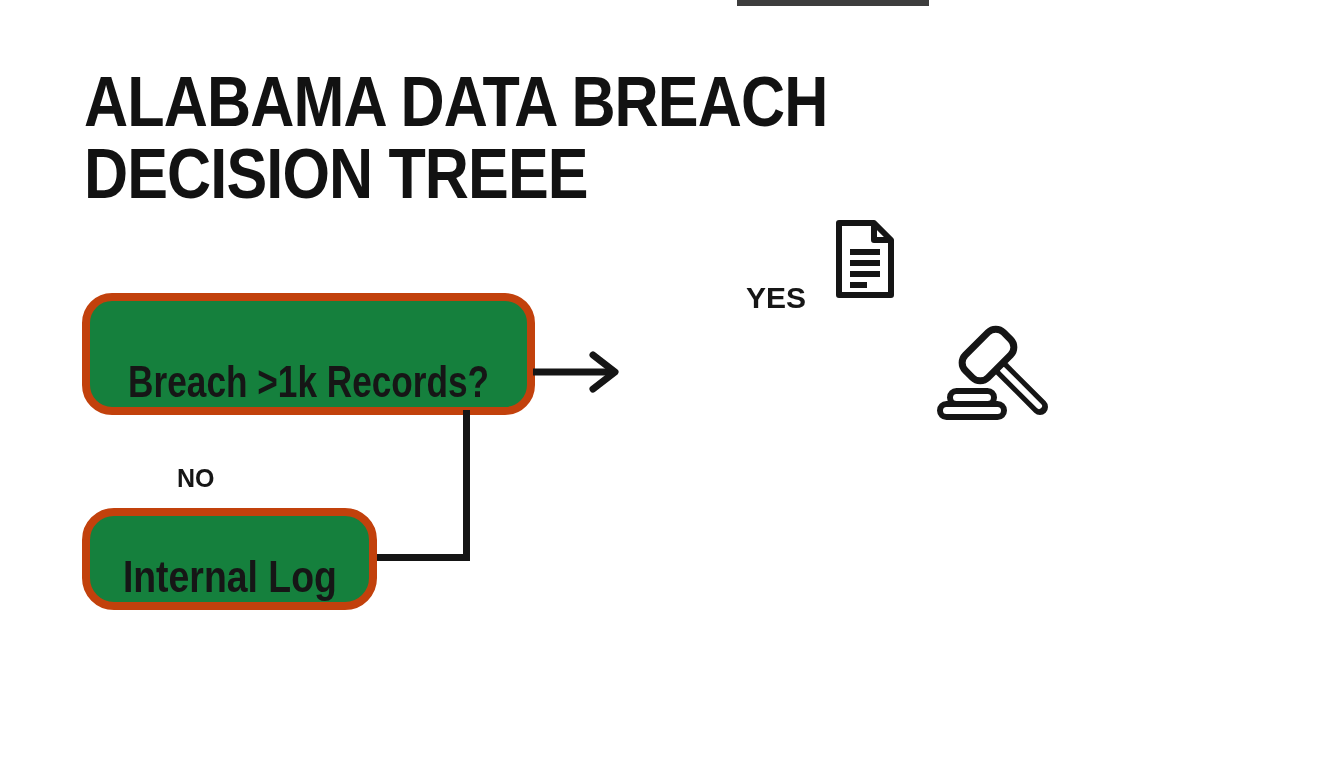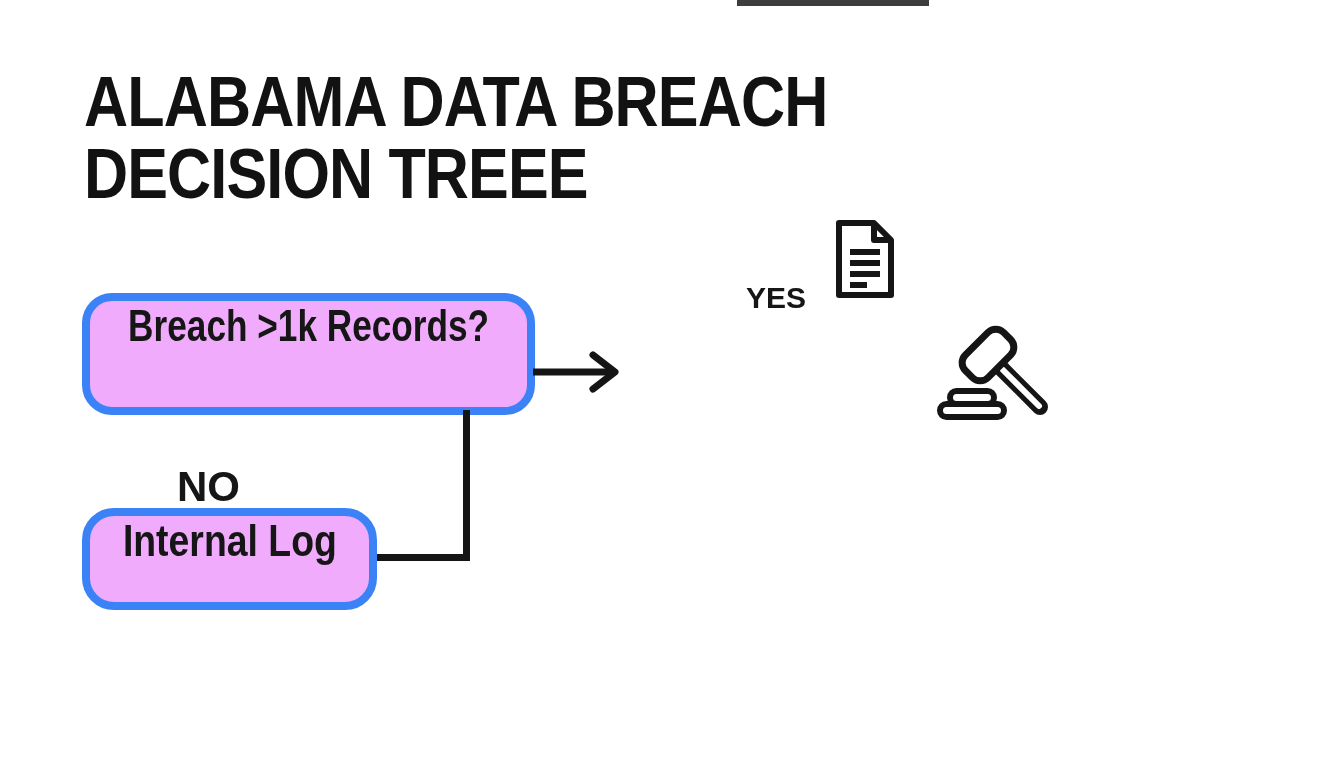--- a/index.html
+++ b/index.html
@@ -21,38 +21,38 @@
   .title{
     position:absolute;left:84px;top:66px;
     font-size:71px;font-weight:bold;line-height:72px;
     letter-spacing:-1px;color:#121212;
     transform:scaleX(.86);transform-origin:top left;
     white-space:nowrap;
   }
   
   .node{
     position:absolute;box-sizing:border-box;
-    background:#f0abfc;border:8px solid #3b82f6;border-radius:30px;
-    display:flex;align-items:flex-start;justify-content:center;
+    background:#15803d;border:8px solid #c2410c;border-radius:30px;
+    display:flex;align-items:flex-end;justify-content:center;
     white-space:nowrap;
   }
   .node-label{font-weight:bold;color:#161616;}
   .node-decision{left:82px;top:293px;width:453px;height:122px;}
   .node-decision .node-label{font-size:44px;transform:scaleX(.80);}
   .node-notify{left:632px;top:322px;width:290px;height:103px;border-width:9px;border-radius:28px;}
   .node-notify .node-label{font-size:40px;transform:scaleX(.90);}
   .node-internal{left:82px;top:508px;width:295px;height:102px;border-radius:32px;}
   .node-internal .node-label{font-size:44px;transform:scaleX(.85);}
   
   .branch-label{
     position:absolute;font-weight:bold;color:#161616;line-height:1;
     letter-spacing:0;
   }
   .branch-yes{left:746px;top:283px;font-size:30px;}
-  .branch-no{left:177px;top:466px;font-size:42px;}
+  .branch-no{left:177px;top:466px;font-size:25px;}
   
   .conn{position:absolute;background:#151515;}
   .conn-v{left:463px;top:410px;width:7px;height:151px;}
   .conn-h{left:373px;top:554px;width:97px;height:7px;}
   .arrow-svg{position:absolute;left:531px;top:349px;}
   
   .icon{position:absolute;display:block;}
   .icon-doc{left:829px;top:219px;}
   .icon-gavel{left:936px;top:325px;}
 </style>

